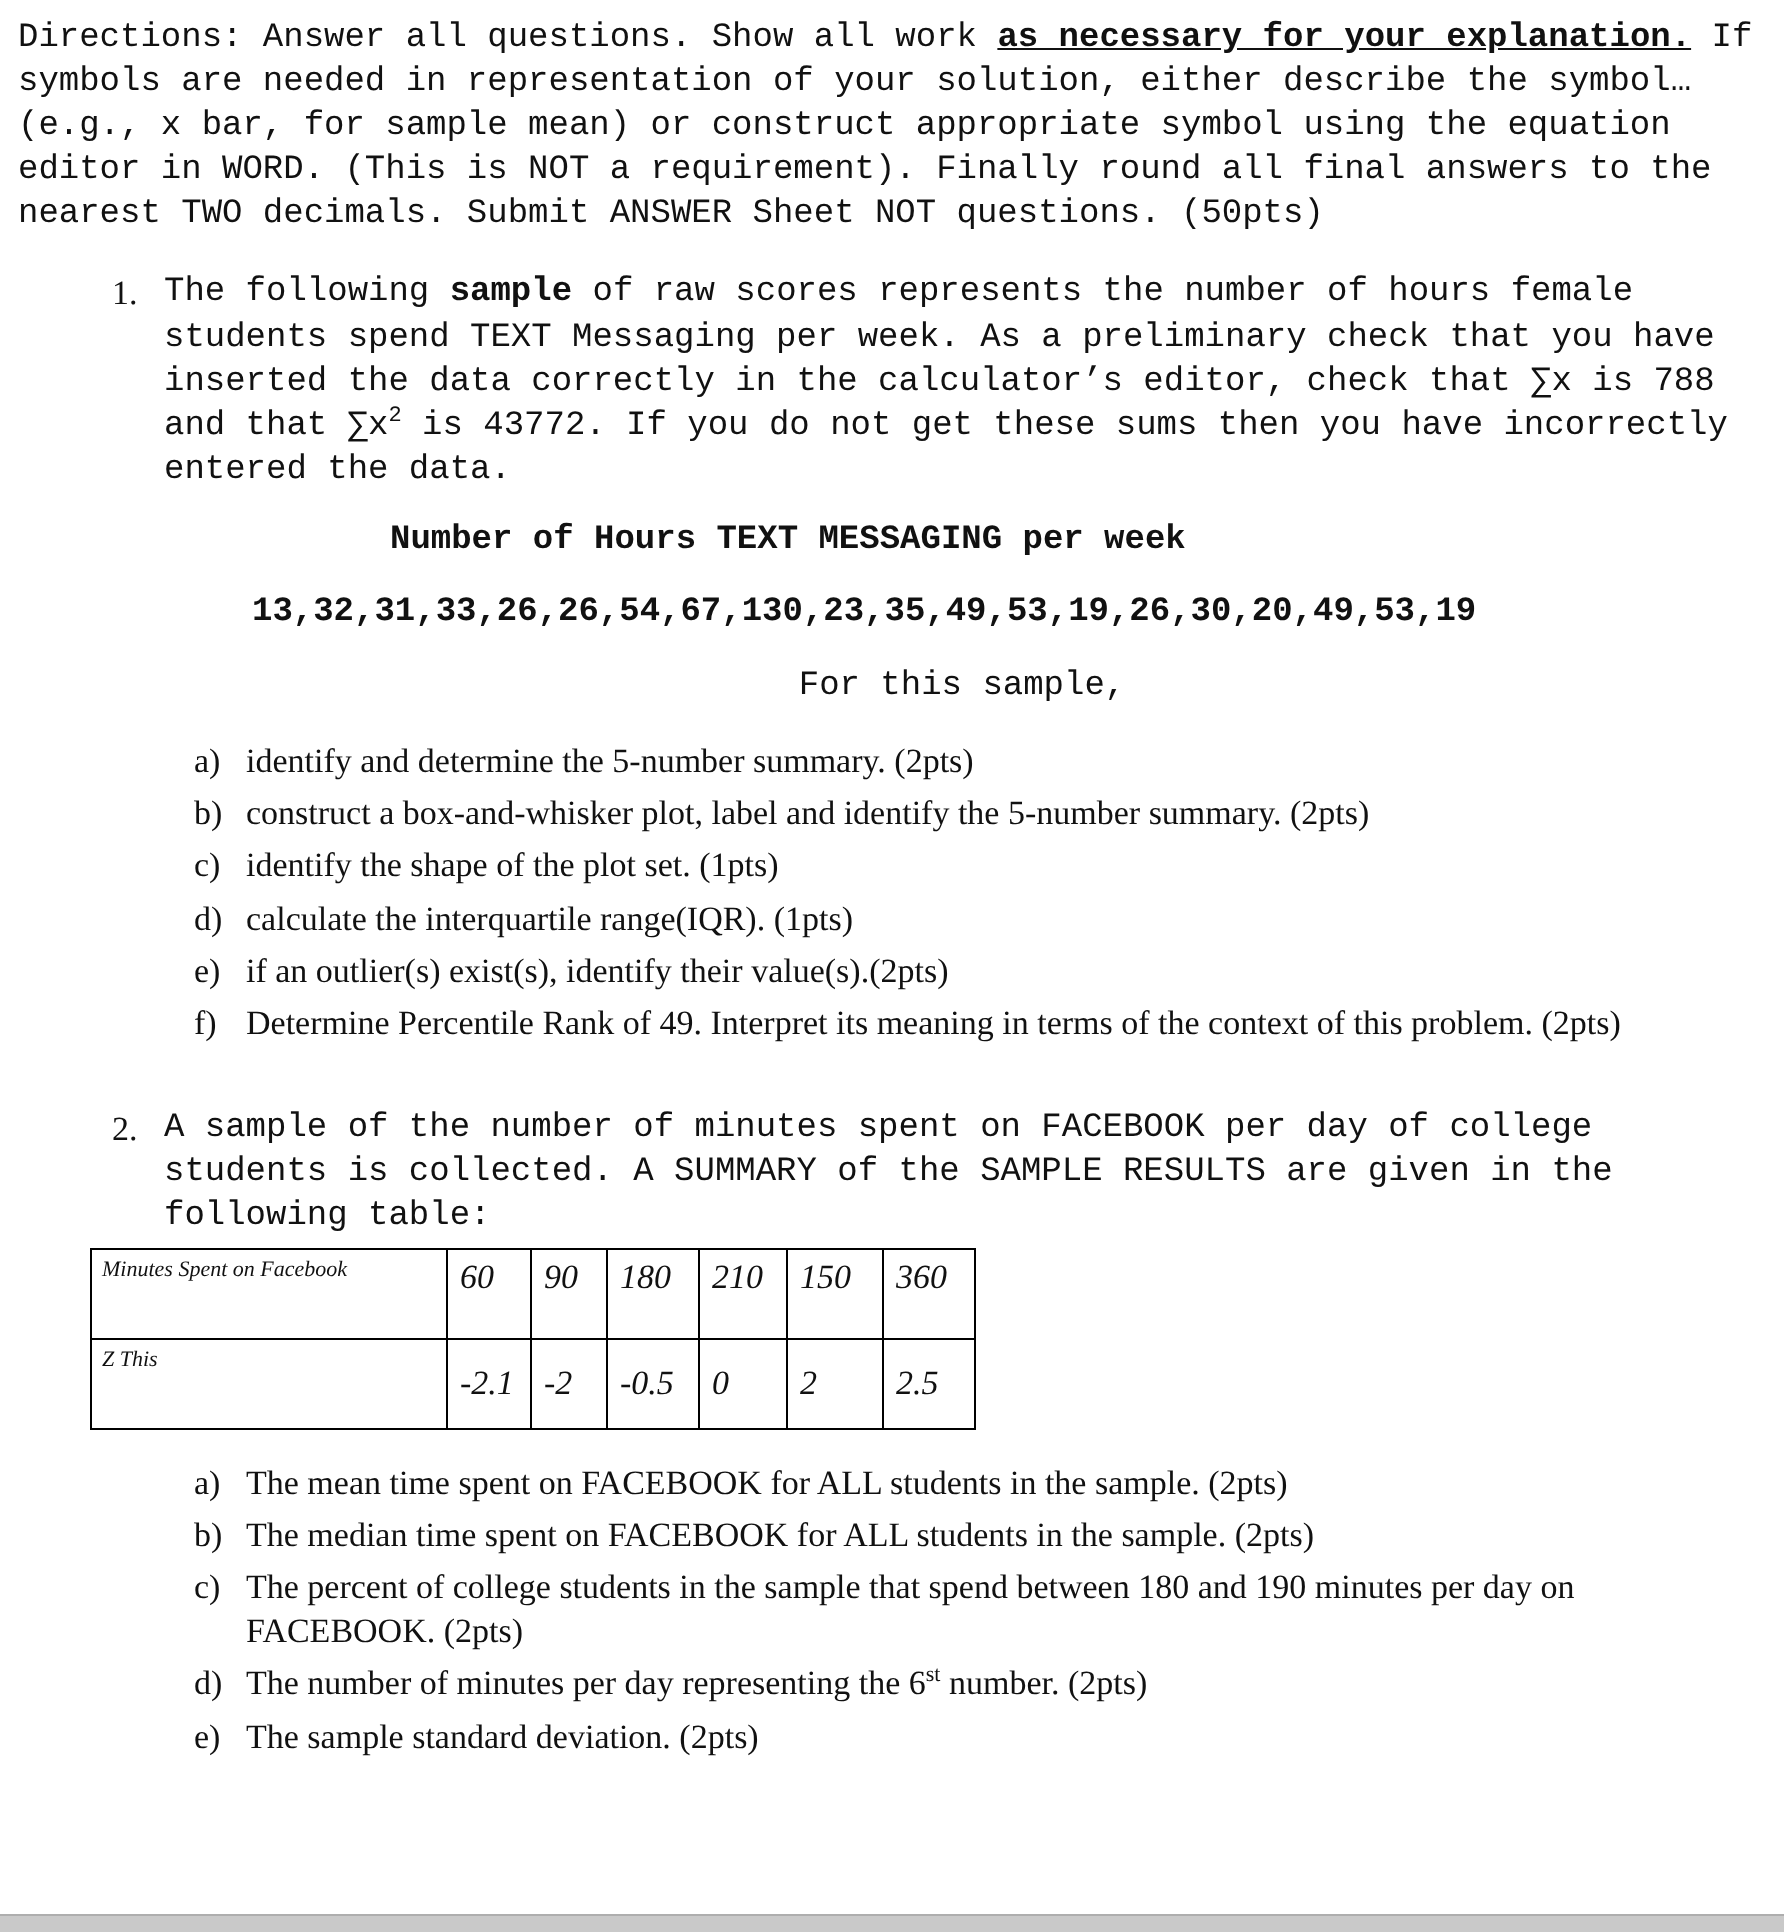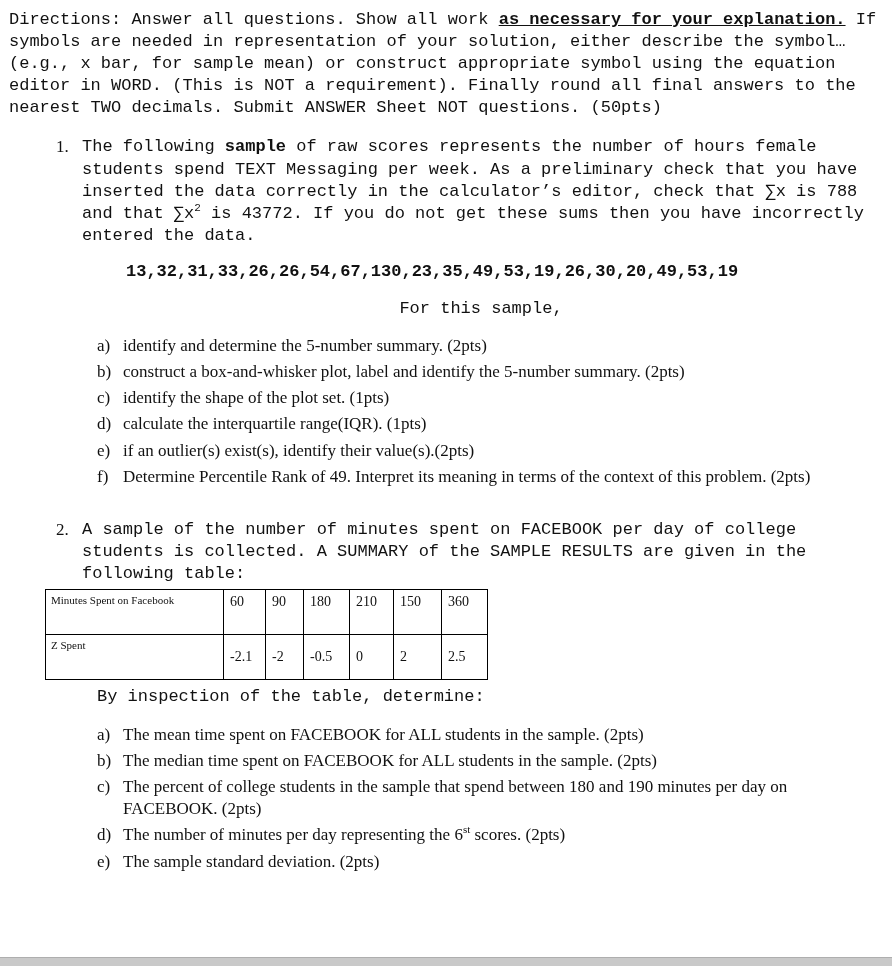--- a/index.html
+++ b/index.html
@@ -36,29 +36,30 @@
   .item-label { width: 26px; flex: none; }
   .item-text { flex: 1; padding-right: 10px; }
 
   table.summary {
     border-collapse: collapse;
     margin: 4px 0 0 36px;
   }
   table.summary td {
     border: 1px solid #000000;
     height: 45px;
+    font-style: italic;
   }
   td.lbl {
     width: 178px;
     font-size: 11px;
     padding: 3px 5px;
     vertical-align: top;
   }
   td.val {
-    font-size: 14px;
+    font-size: 17px;
     padding: 3px 6px;
     vertical-align: middle;
   }
   tr.top-vals td.val { vertical-align: top; }
   col.c1 { width: 42px; }
   col.c2 { width: 38px; }
   col.c3 { width: 46px; }
   col.c4 { width: 44px; }
   col.c5 { width: 48px; }
   col.c6 { width: 46px; }
@@ -78,20 +79,21 @@
 <body>
 
 <div class="page">
 
   <p class="directions"><span>Directions:  Answer all questions.  Show all work </span><span class="bu">as necessary for your explanation.</span><span> If symbols are needed in representation of your solution, either describe the symbol…(e.g., x bar, for sample mean) or construct appropriate symbol using the equation editor in WORD. (This is NOT a requirement).  Finally round all final answers to the nearest TWO decimals.  Submit ANSWER Sheet NOT questions. (50pts)</span></p>
 
   <div class="q">
     <div class="q-num">1.</div>
     <div class="q-body">
       <p><span>The following </span><span class="b">sample</span><span> of raw scores represents the number of hours female students spend TEXT Messaging per week.  As a preliminary check that you have inserted the data correctly in the calculator’s editor, check that ∑x is 788 and that ∑x</span><sup>2</sup><span> is 43772.  If you do not get these sums then you have incorrectly entered the data.</span></p>
+      <p class="q1-heading">Number of Hours TEXT MESSAGING  per week</p>
       <p class="q1-data-line">13,32,31,33,26,26,54,67,130,23,35,49,53,19,26,30,20,49,53,19</p>
       <p class="q1-for-sample">For this sample,</p>
     </div>
   </div>
 
   <div class="sub-list">
     <div class="item">
       <span class="item-label">a)</span>
       <span class="item-text"><span>identify and determine the 5-number summary. (2pts)</span><sup></sup><span></span></span>
     </div>
@@ -138,49 +140,48 @@
       <tr class="top-vals">
         <td class="lbl">Minutes Spent on Facebook</td>
         <td class="val">60</td>
         <td class="val">90</td>
         <td class="val">180</td>
         <td class="val">210</td>
         <td class="val">150</td>
         <td class="val">360</td>
       </tr>
       <tr>
-        <td class="lbl">Z Spent</td>
+        <td class="lbl">Z This</td>
         <td class="val">-2.1</td>
         <td class="val">-2</td>
         <td class="val">-0.5</td>
         <td class="val">0</td>
         <td class="val">2</td>
         <td class="val">2.5</td>
       </tr>
     </tbody>
   </table>
 
-  <p class="by-inspection">By inspection of the table, determine:</p>
 
   <div class="sub-list q2-list">
     <div class="item">
       <span class="item-label">a)</span>
       <span class="item-text"><span>The mean time spent on FACEBOOK for ALL students in the sample. (2pts)</span><sup></sup><span></span></span>
     </div>
     <div class="item">
       <span class="item-label">b)</span>
       <span class="item-text"><span>The median time spent on FACEBOOK for ALL students in the sample. (2pts)</span><sup></sup><span></span></span>
     </div>
     <div class="item">
       <span class="item-label">c)</span>
       <span class="item-text"><span>The percent of college students in the sample that spend between 180 and 190 minutes per day on FACEBOOK. (2pts)</span><sup></sup><span></span></span>
     </div>
     <div class="item">
       <span class="item-label">d)</span>
-      <span class="item-text"><span>The number of minutes per day representing the 6</span><sup>st</sup><span> scores. (2pts)</span></span>
+      <span class="item-text"><span>The number of minutes per day representing the 6</span><sup>st</sup><span> number. (2pts)</span></span>
     </div>
     <div class="item">
       <span class="item-label">e)</span>
       <span class="item-text"><span>The sample standard deviation. (2pts)</span><sup></sup><span></span></span>
     </div>
   </div>
 
 </div>
 
 <div class="bottom-bar"></div>

